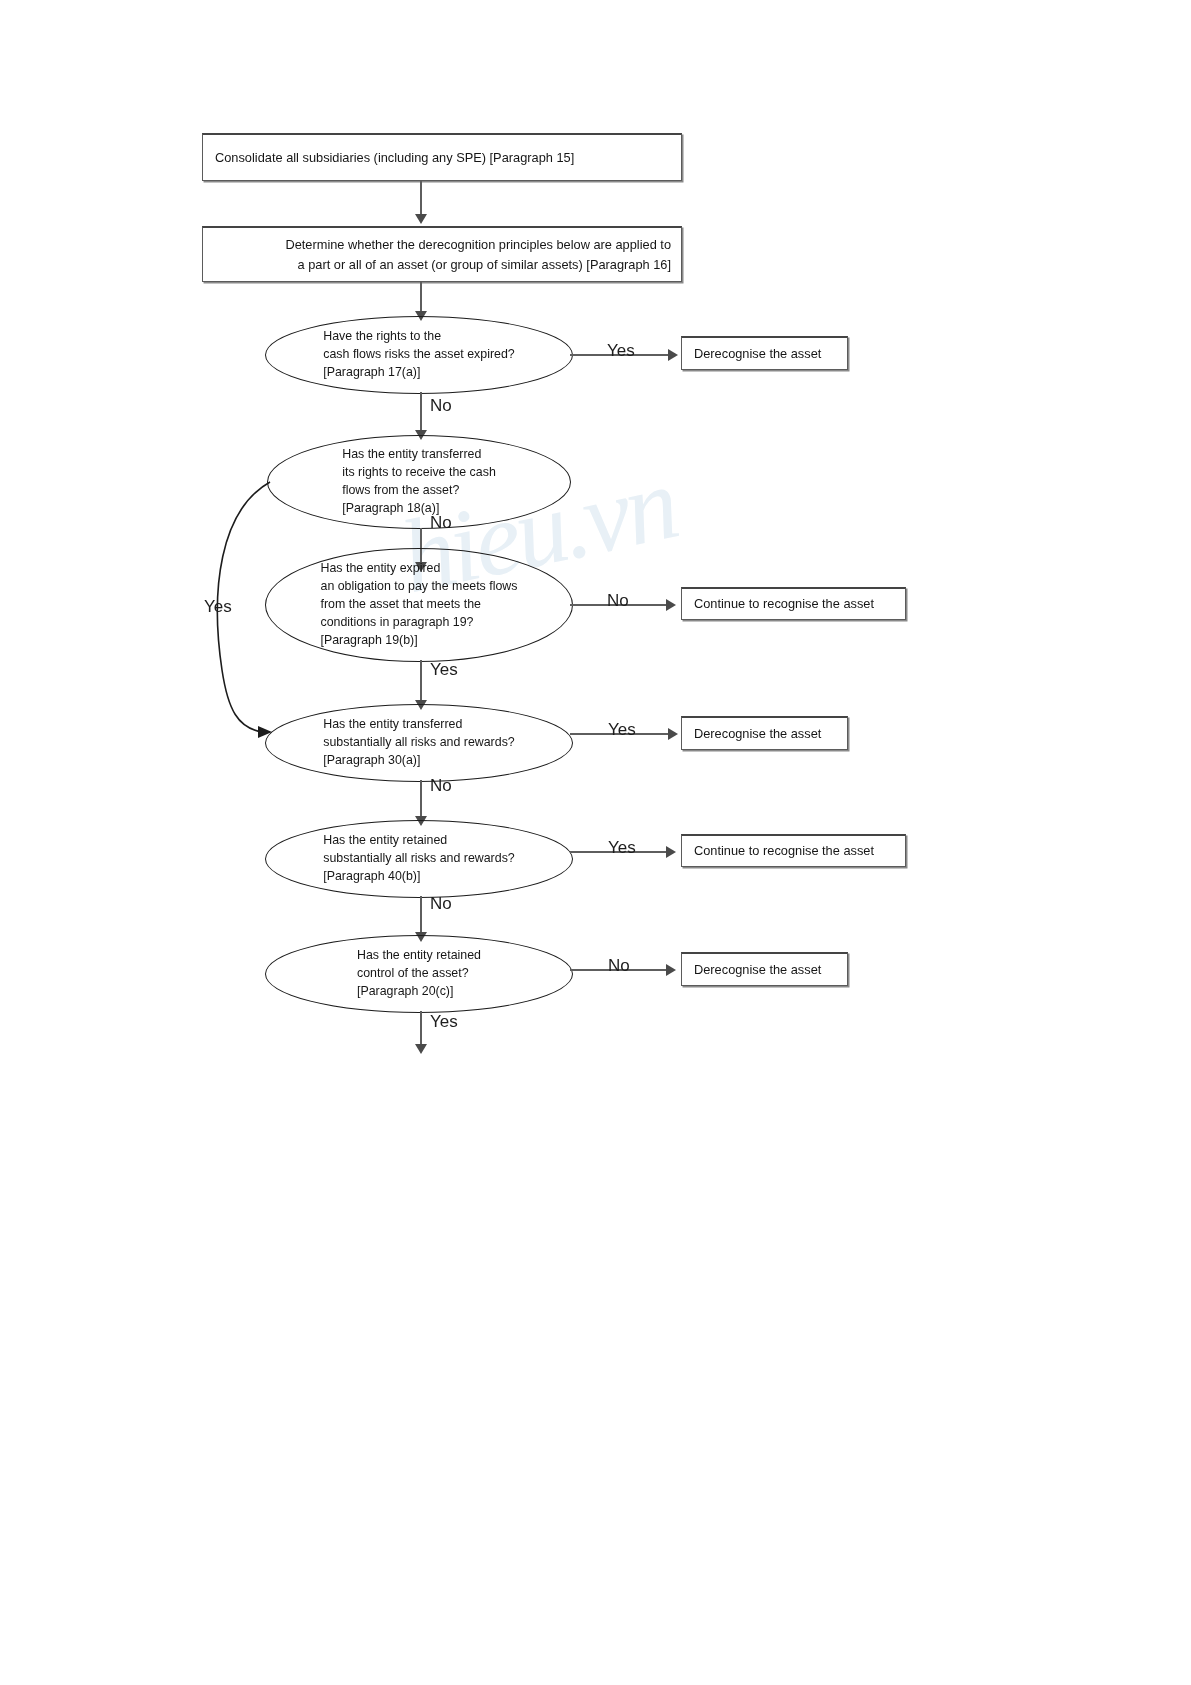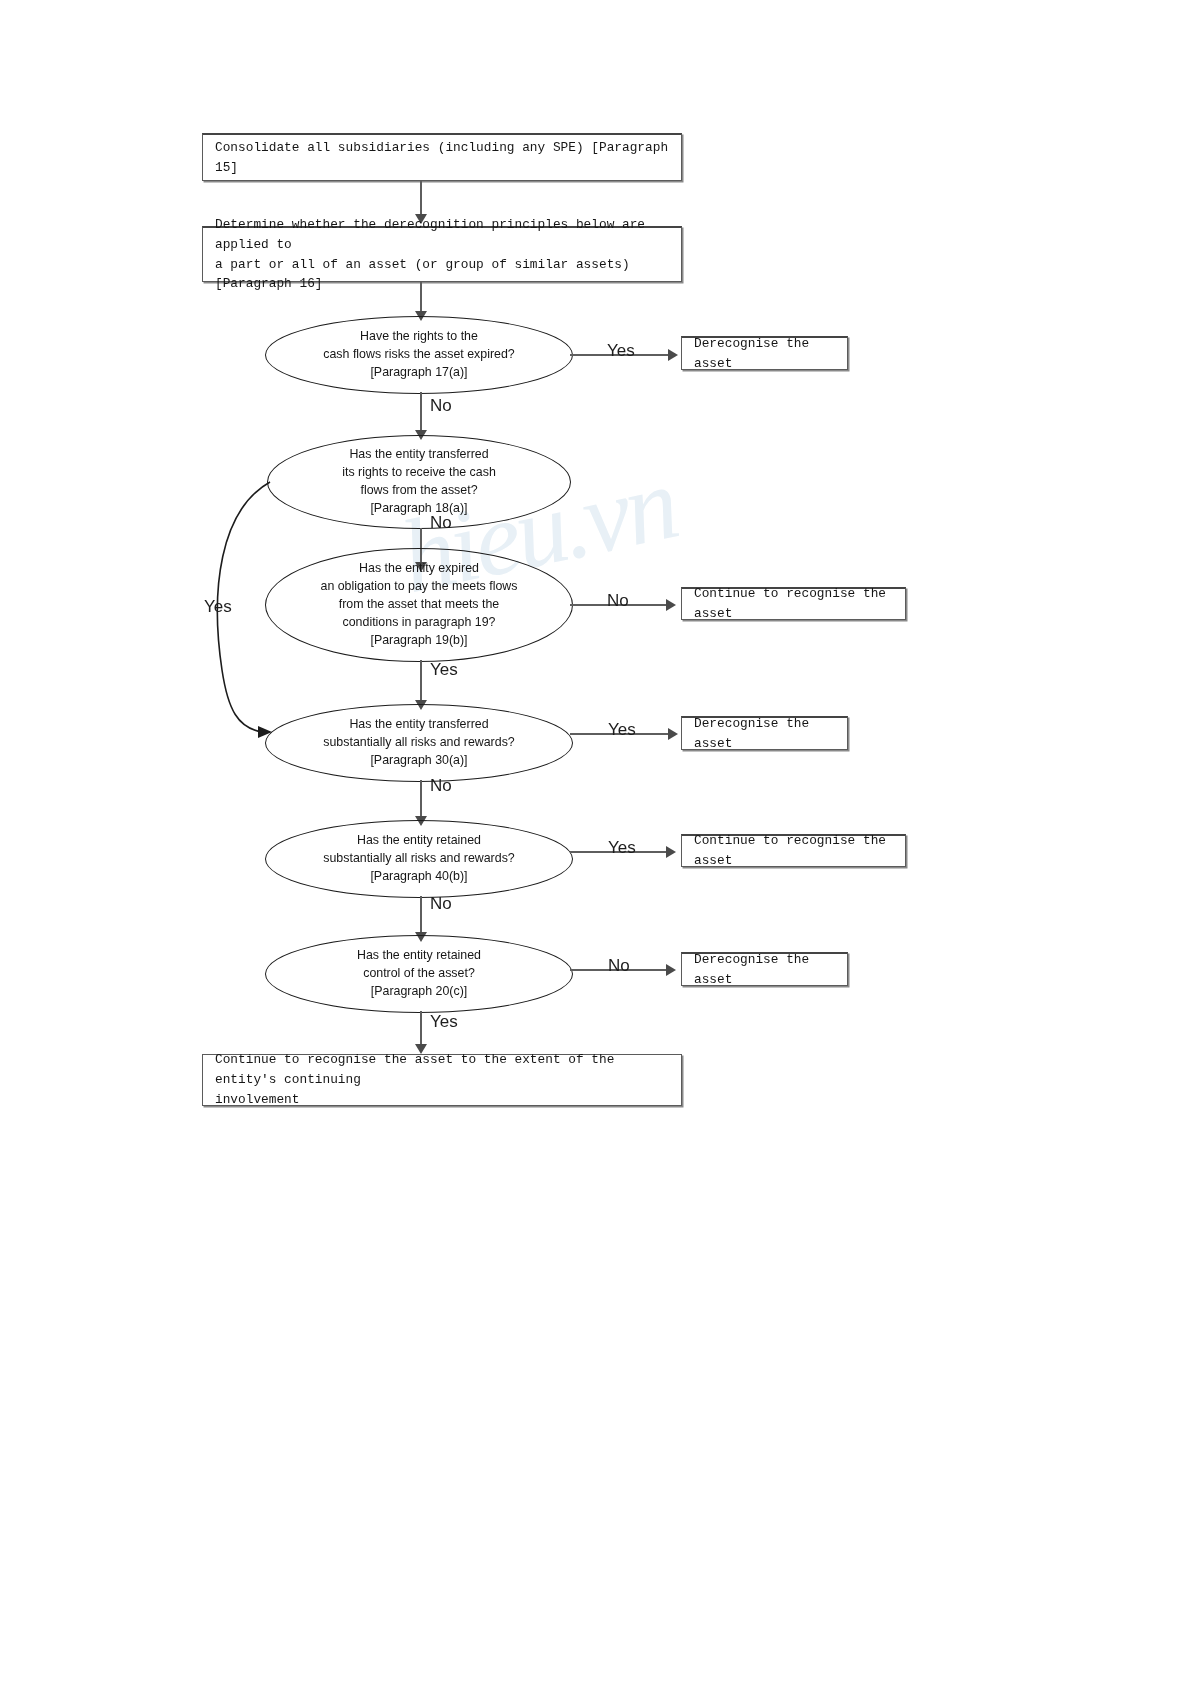--- a/index.html
+++ b/index.html
@@ -42,36 +42,35 @@
     box-sizing: border-box;
     background: #ffffff;
     border: 1px solid #5b5b5b;
     box-shadow: 1.5px 1.5px 0 0 #8a8a8a;
     font-size: 12.8px;
     line-height: 1.55;
     color: #161616;
     padding: 7px 10px 7px 12px;
     display: flex;
     align-items: center;
-    font-family: Liberation Mono, monospace;
   }
   .pbox.top-thick { border-top: 2.5px solid #444; }
   .pbox span { display: block; }
 
   
   .ellipse {
     position: absolute;
     box-sizing: border-box;
     border: 1.6px solid #1c1c1c;
     border-radius: 50%;
     background: transparent;
     display: flex;
     align-items: center;
     justify-content: center;
-    text-align: center;
+    text-align: left;
     font-size: 12.4px;
     line-height: 1.45;
     color: #161616;
   }
   .ellipse .etext { padding: 0 14px; }
 
   
   .vline {
     position: absolute;
     width: 1.6px;
@@ -117,21 +116,21 @@
 
   <div class="watermark">hieu.vn</div>
 
   <div class="pbox top-thick" style="left:202px; top:133px; width:480px; height:48px;">
     <span>Consolidate all subsidiaries (including any SPE)  [Paragraph 15]</span>
   </div>
 
   <div class="vline" style="left:420px; top:181px; height:37px;"></div>
   <div class="arrow-down" style="left:415px; top:214px;"></div>
 
-  <div class="pbox top-thick" style="left:202px; top:226px; width:480px; height:56px; flex-direction:column; align-items:flex-start; justify-content:center;">
+  <div class="pbox top-thick" style="left:202px; top:226px; width:480px; height:56px; flex-direction:column; align-items:flex-end; justify-content:center;">
     <span>Determine whether the derecognition principles below are applied to</span>
     <span>a part or all of an asset (or group of similar assets)  [Paragraph 16]</span>
   </div>
 
   <div class="vline" style="left:420px; top:282px; height:33px;"></div>
   <div class="arrow-down" style="left:415px; top:311px;"></div>
 
   <div class="ellipse" style="left:265px; top:316px; width:308px; height:78px;">
     <div class="etext">
       <div>Have the rights to the</div>
@@ -241,18 +240,14 @@
   <div class="arrow-right" style="left:666px; top:964px;"></div>
   <div class="elabel" style="left:608px; top:956px;">No</div>
   <div class="pbox top-thick" style="left:681px; top:952px; width:167px; height:34px;">
     <span>Derecognise the asset</span>
   </div>
 
   <div class="vline" style="left:420px; top:1011px; height:38px;"></div>
   <div class="arrow-down" style="left:415px; top:1044px;"></div>
   <div class="elabel" style="left:430px; top:1012px;">Yes</div>
 
-  <div class="pbox" style="left:202px; top:1054px; width:480px; height:52px; flex-direction:column; align-items:flex-start; justify-content:center; border-top:1.8px solid #5b5b5b;">
-    <span>Continue to recognise the asset to the extent of the entity's continuing</span>
-    <span>involvement</span>
-  </div>
 
 </div>
 
 </body></html>

